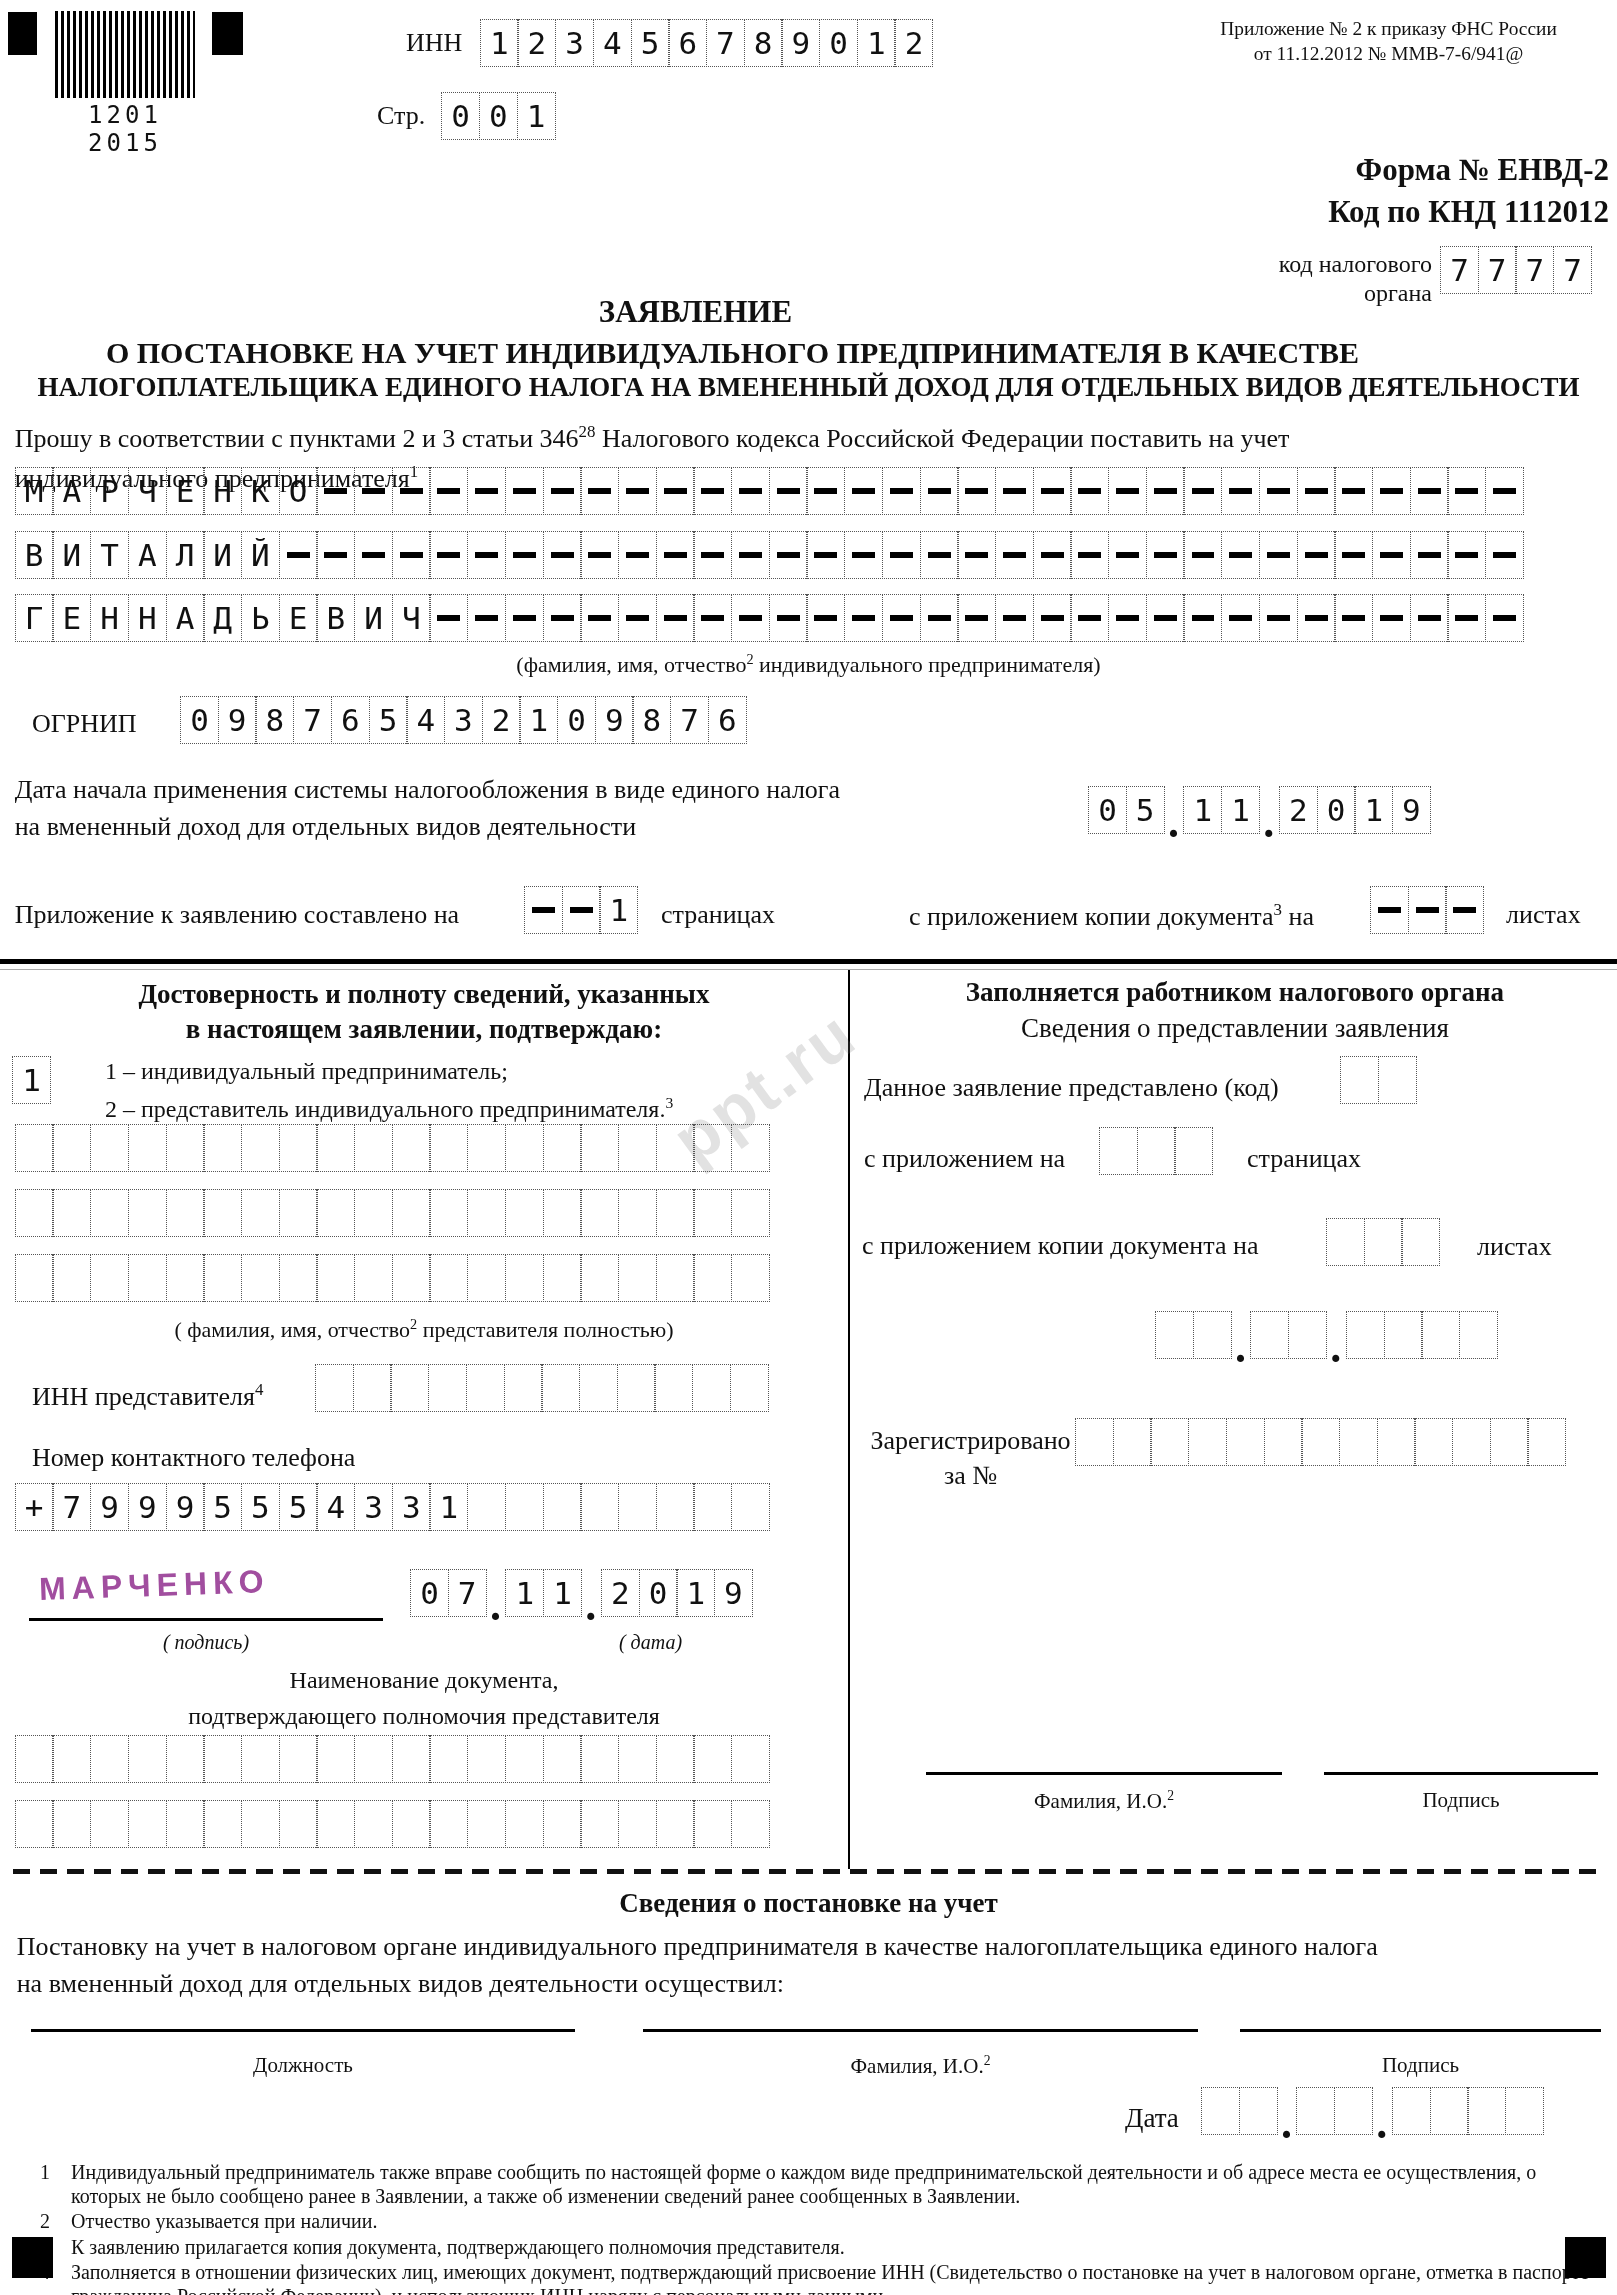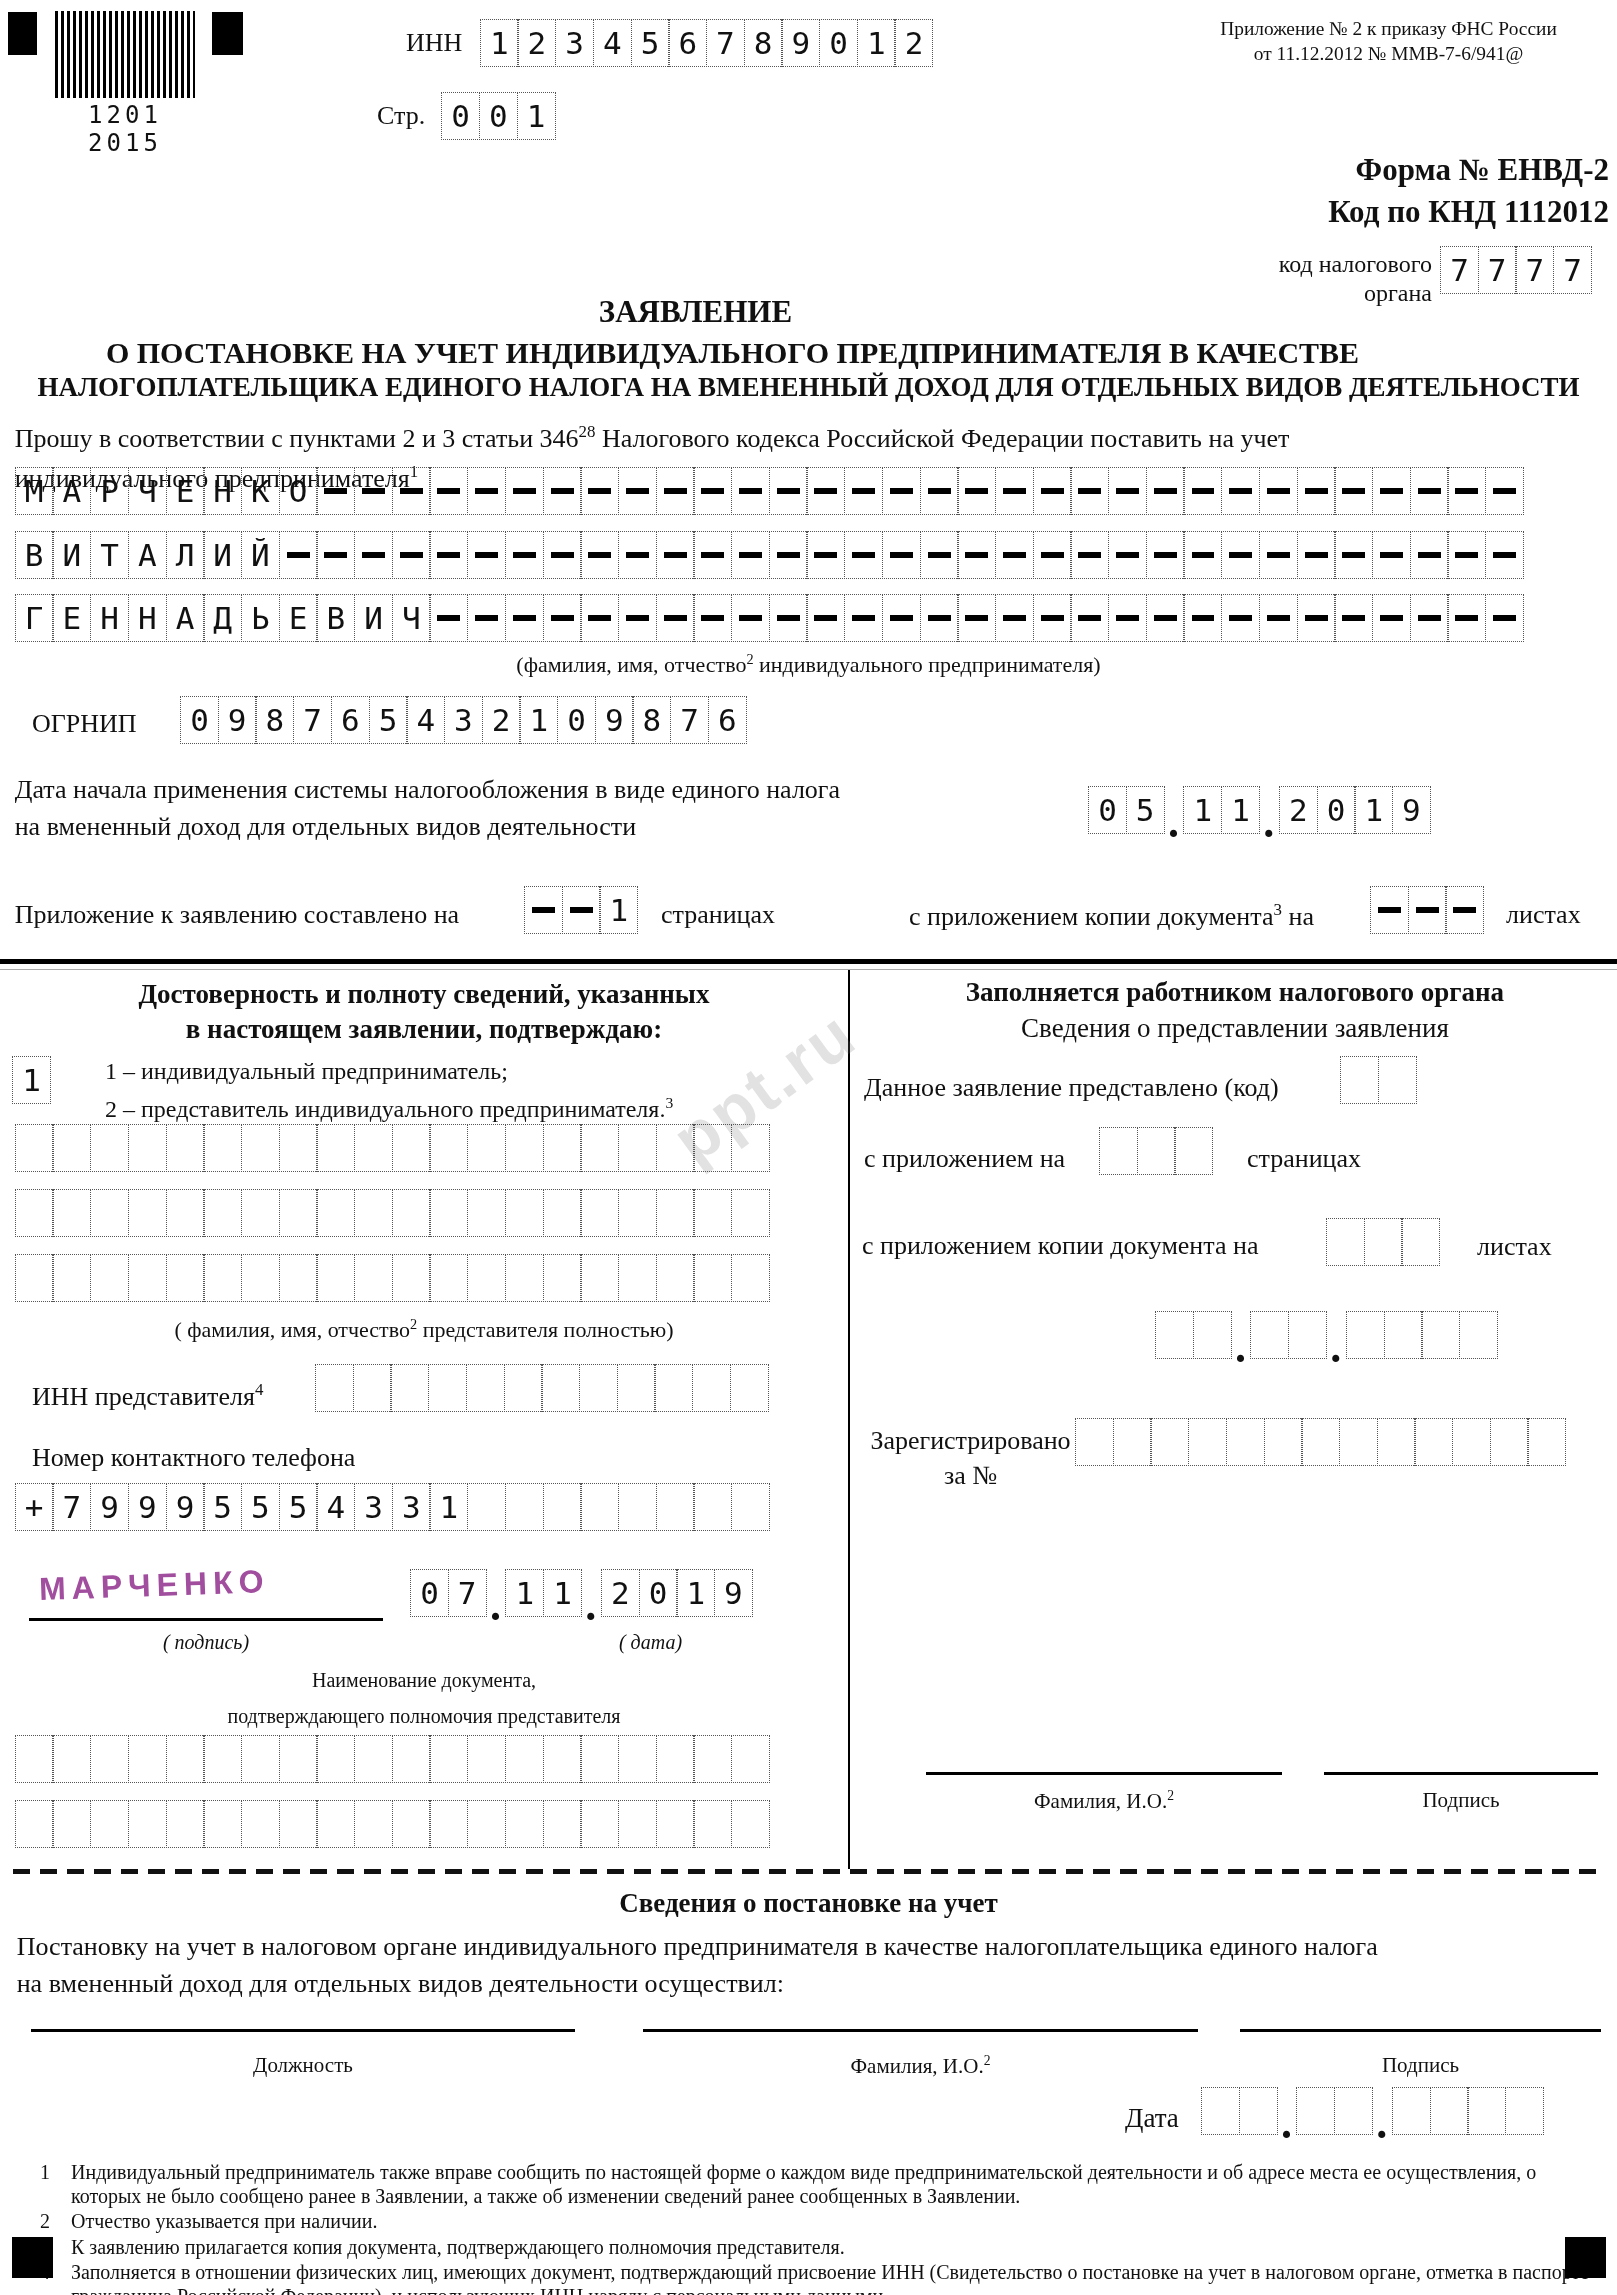--- a/index.html
+++ b/index.html
@@ -461,21 +461,21 @@
       <span class="cellsep">.</span>
       <span class="cellgroup">
         <span class="cell">2</span>
         <span class="cell">0</span>
         <span class="cell">1</span>
         <span class="cell">9</span>
       </span>
     </div>
   <div class="abs ctr cap" style="left:567px;top:1631px;width:167px;">( дата)</div>
 
-  <div class="abs ctr" style="left:0;top:1662px;width:848px;font-size:20px;line-height:36px;">
+  <div class="abs ctr" style="left:0;top:1662px;width:848px;font-size:24px;line-height:36px;">
     <div>Наименование документа,</div>
     <div>подтверждающего полномочия представителя</div>
   </div>
   <div class="abs cellrow" style="left:14.7px;top:1735px;">
       <span class="cellgroup">
         <span class="cell"></span>
         <span class="cell"></span>
         <span class="cell"></span>
         <span class="cell"></span>
         <span class="cell"></span>

